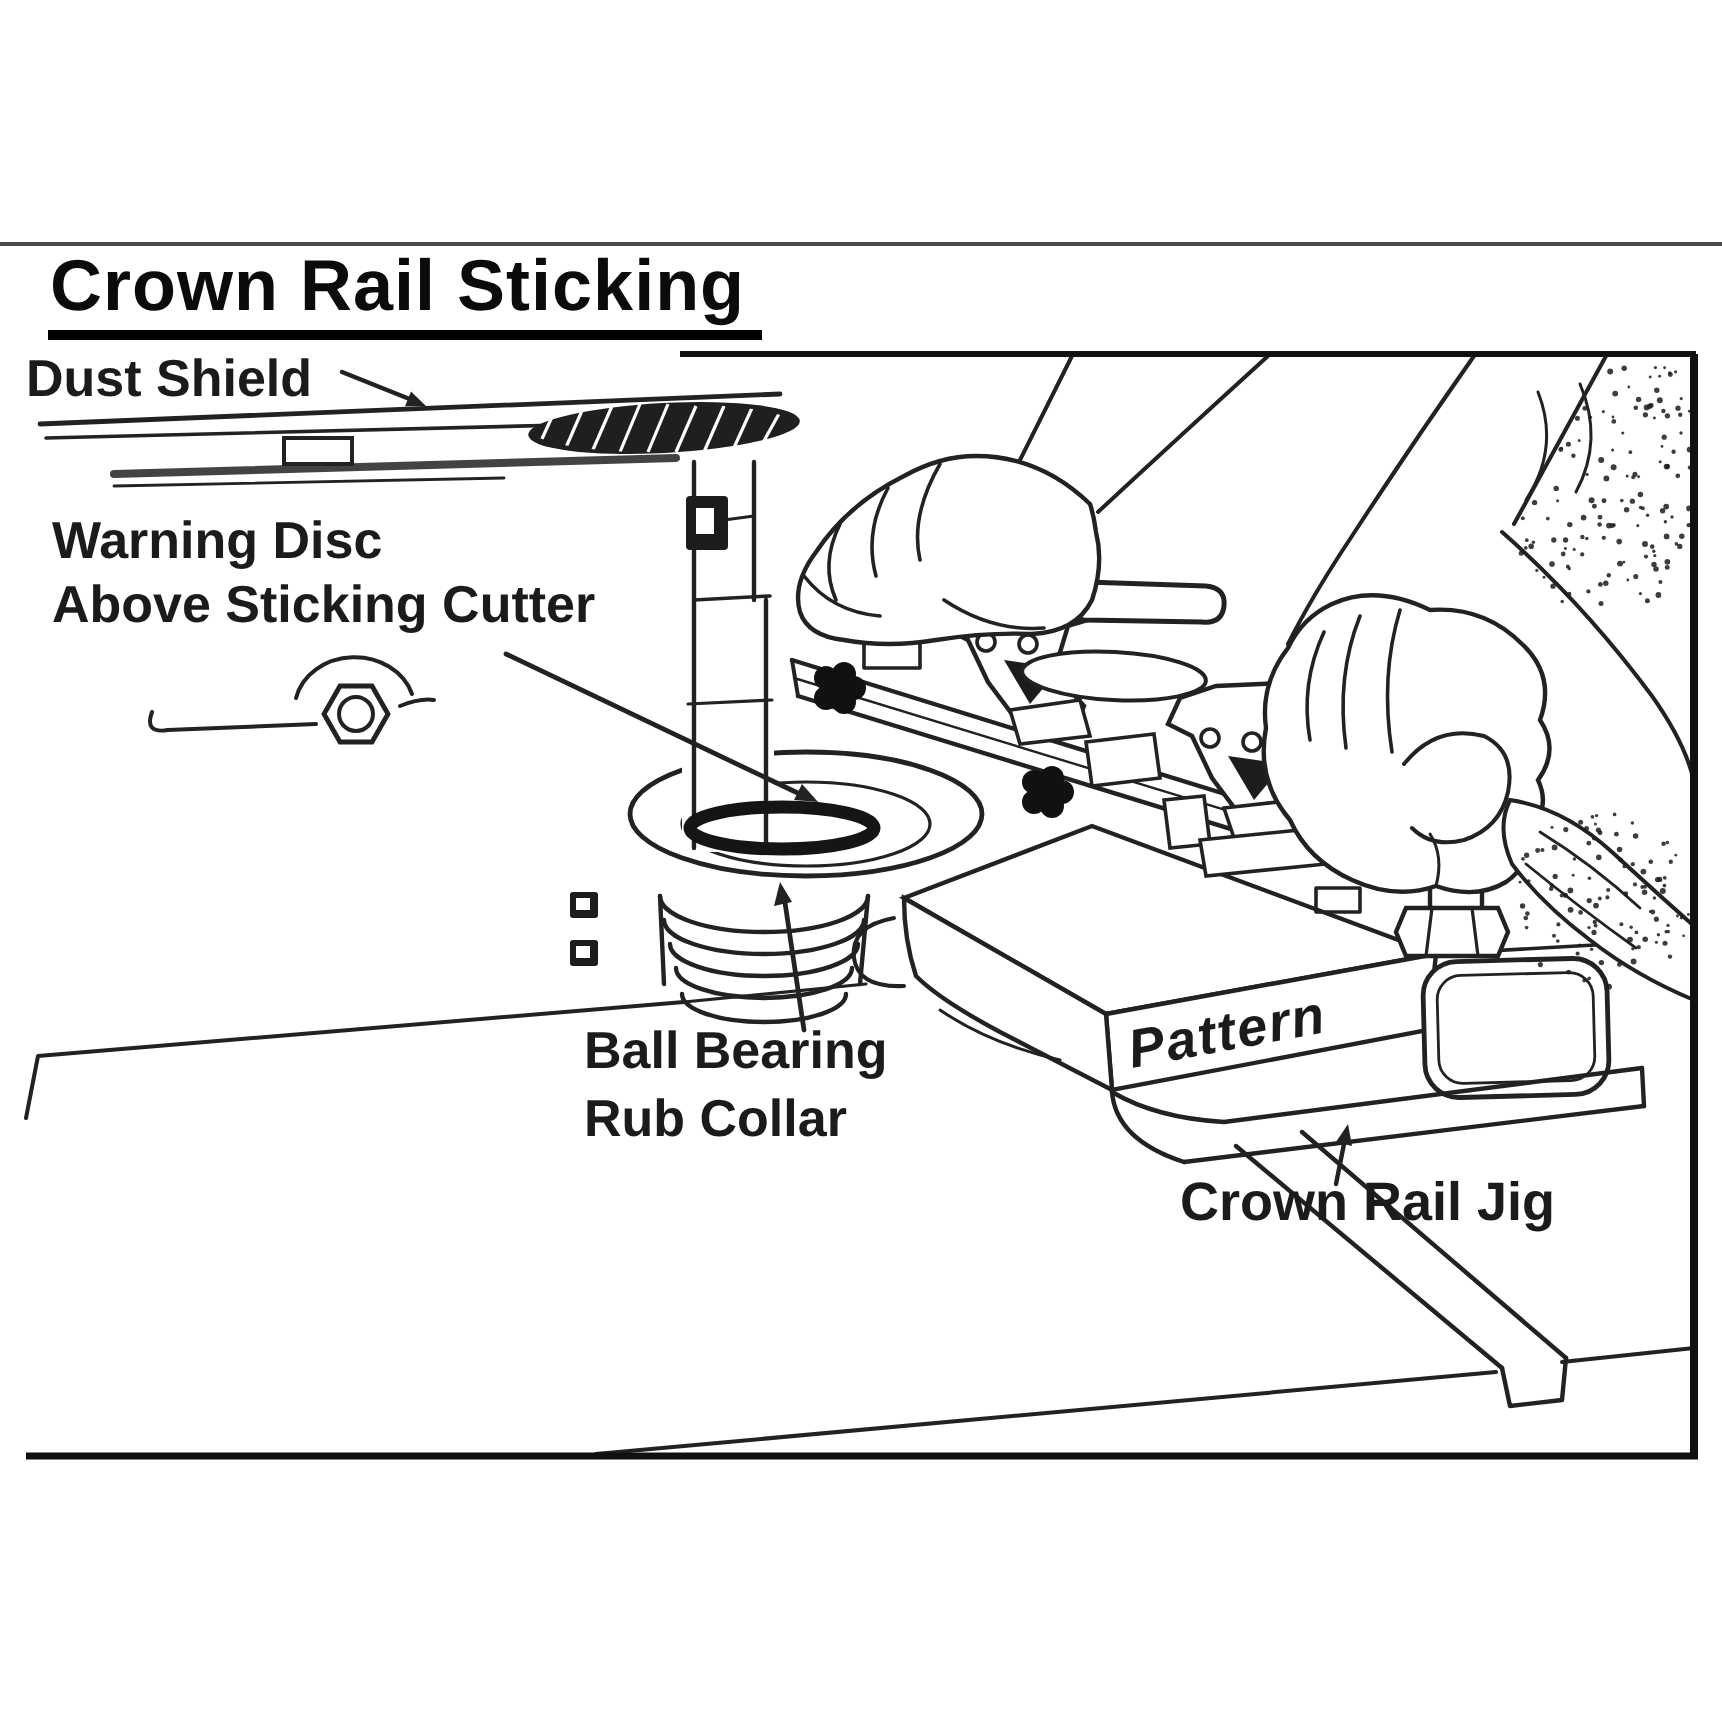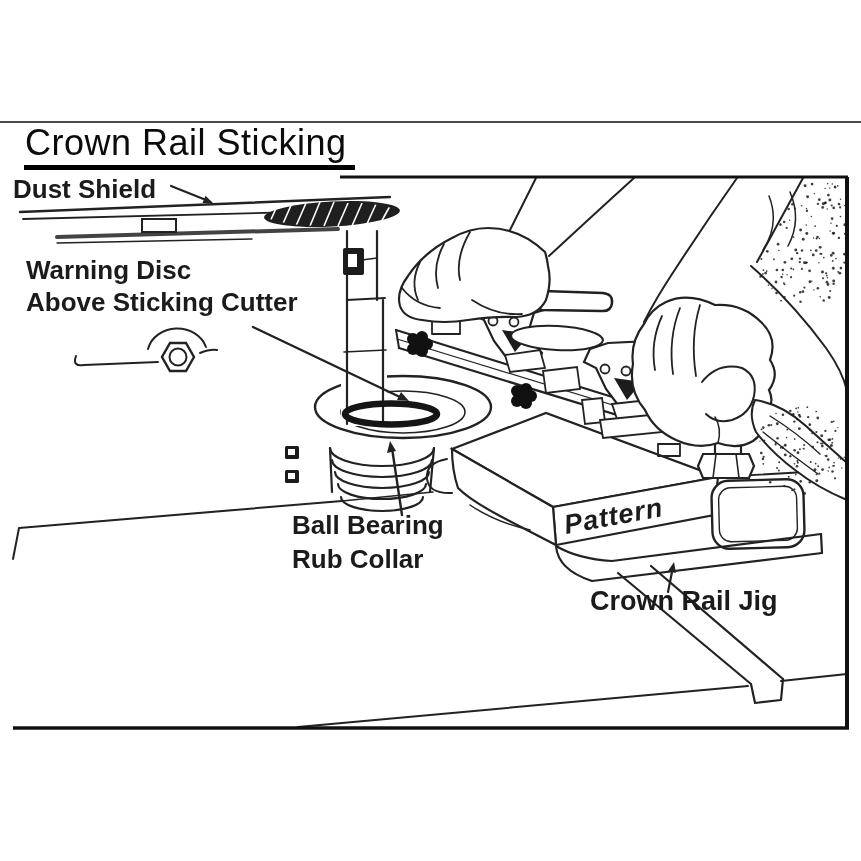--- a/index.html
+++ b/index.html
@@ -1,20 +1,20 @@
 <!DOCTYPE html>
 <html><head>
 <meta charset="utf-8">
 <style>
   html,body{margin:0;padding:0;background:#ffffff;}
   .page{position:relative;width:861px;height:861px;background:#ffffff;overflow:hidden;
         font-family:"Liberation Sans", sans-serif;}
   .top-rule{position:absolute;left:0;top:121px;width:861px;height:2px;background:#4a4a4a;}
   .title{position:absolute;left:24px;top:122px;margin:0;
-         font-size:36px;font-weight:normal;letter-spacing:.5px;color:#0b0b0b;
+         font-size:36px;font-weight:bold;letter-spacing:.5px;color:#0b0b0b;
          border-bottom:5px solid #000;padding:0 8px 1px 1px;display:inline-block;}
   svg{position:absolute;left:0;top:0;}
   .ink{stroke:#222;fill:none;stroke-linecap:round;stroke-linejoin:round;}
   .lbl{font-family:"Liberation Sans", sans-serif;font-weight:bold;font-size:26px;fill:#1b1b1b;}
 </style>
 </head>
 <body>
 
 <div class="page">
   <div class="top-rule"></div>

